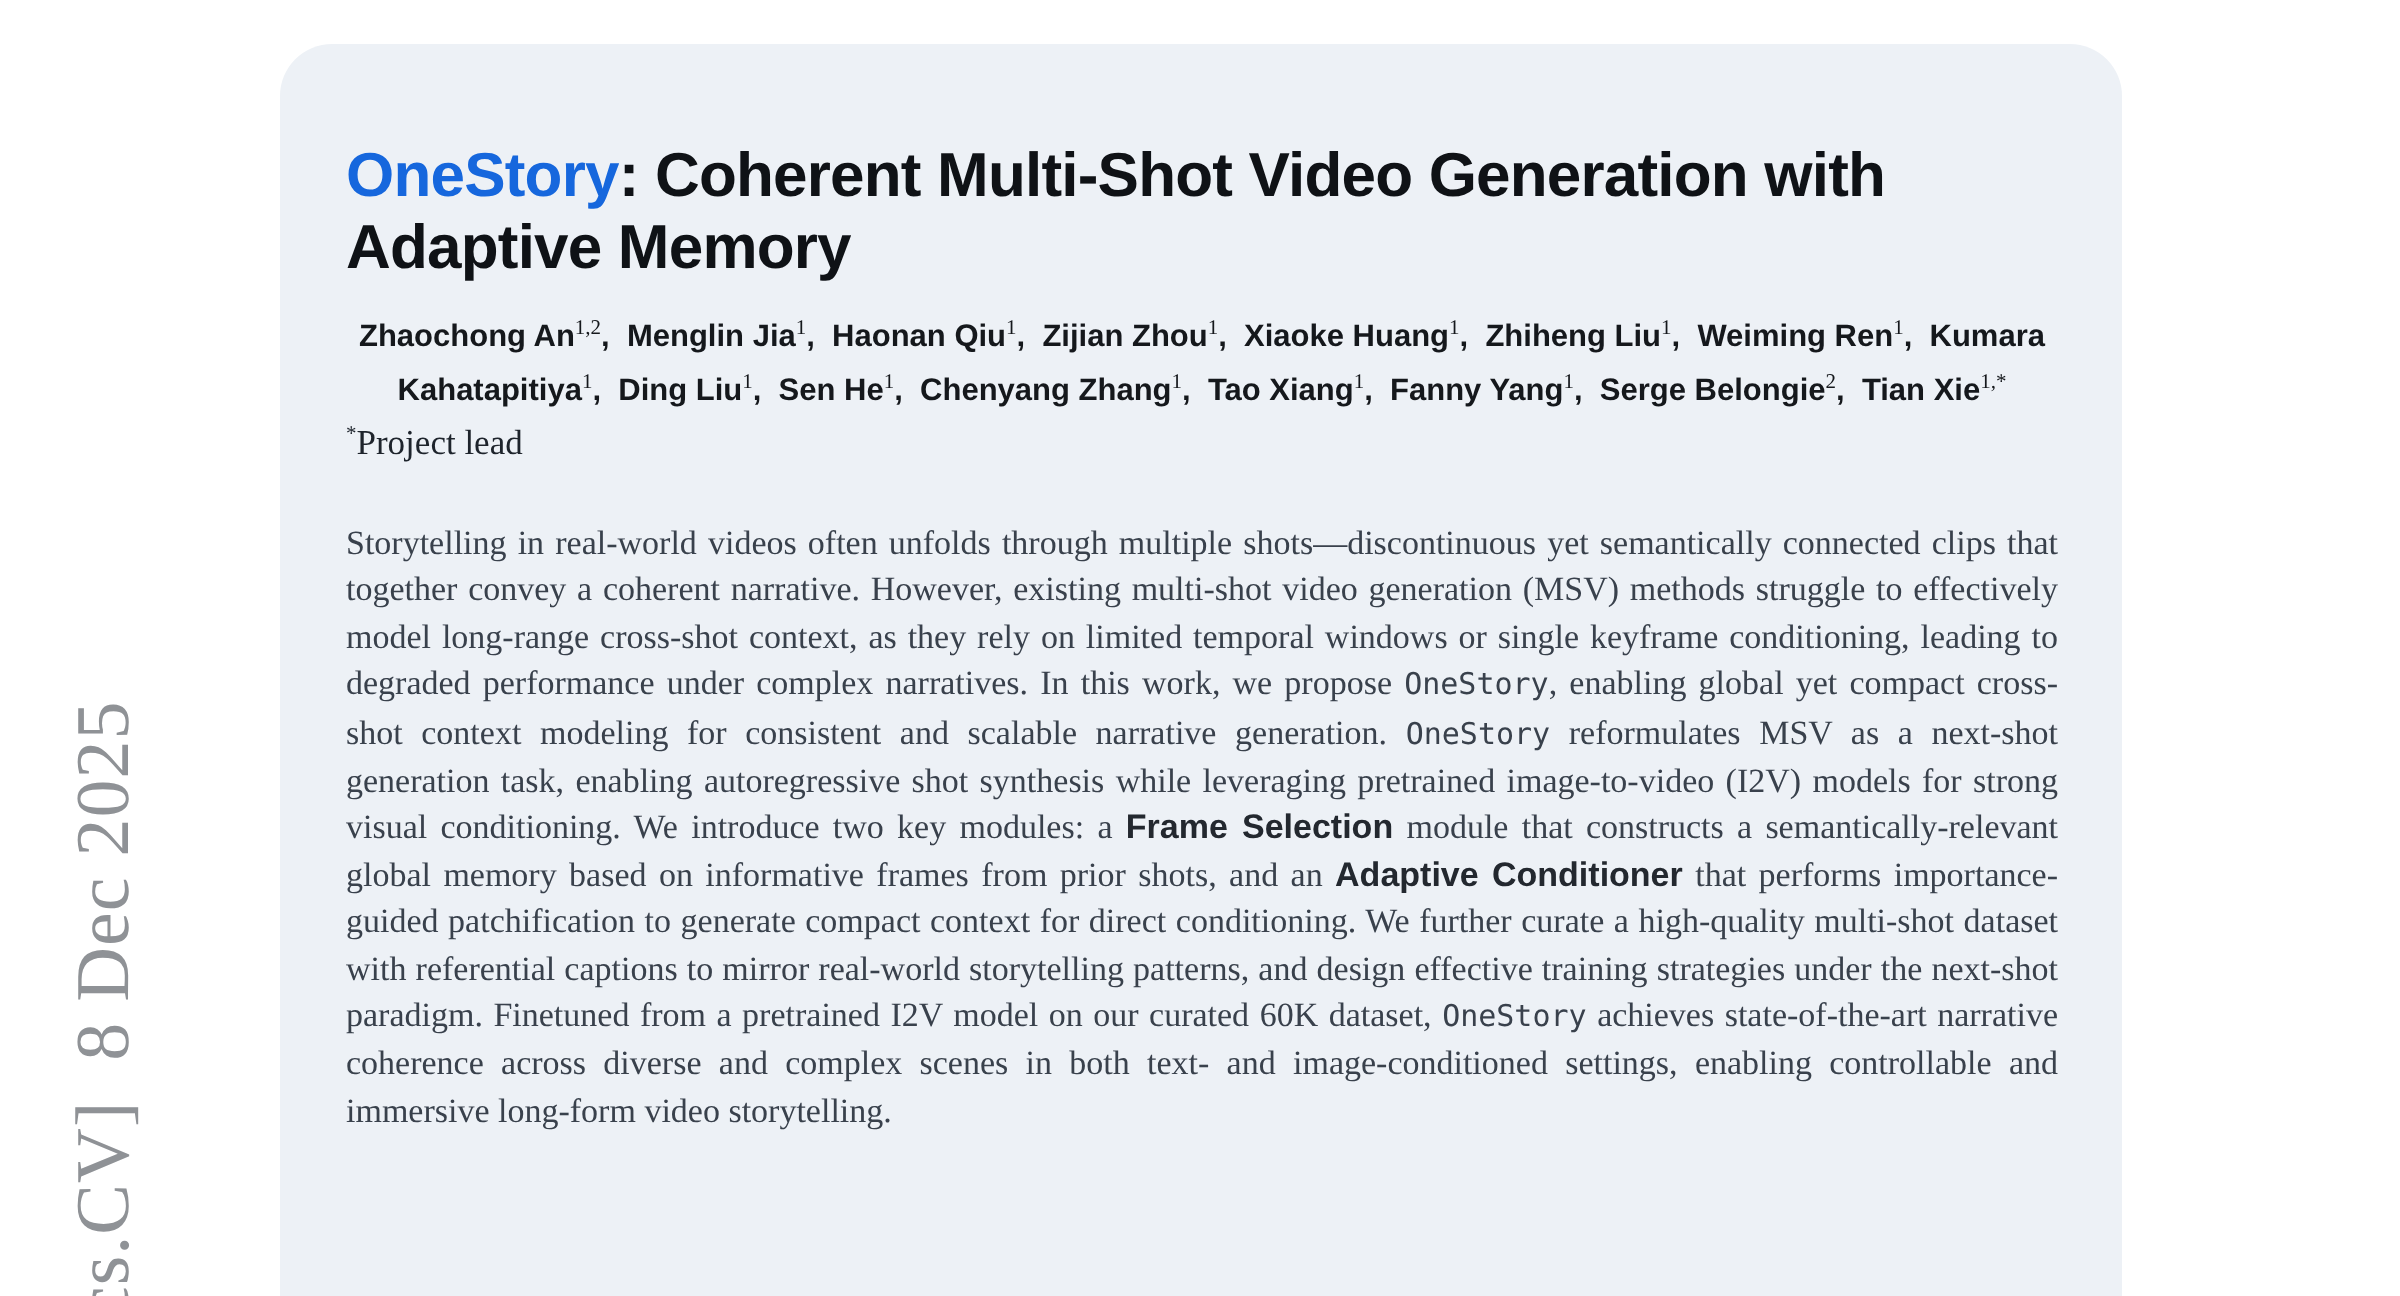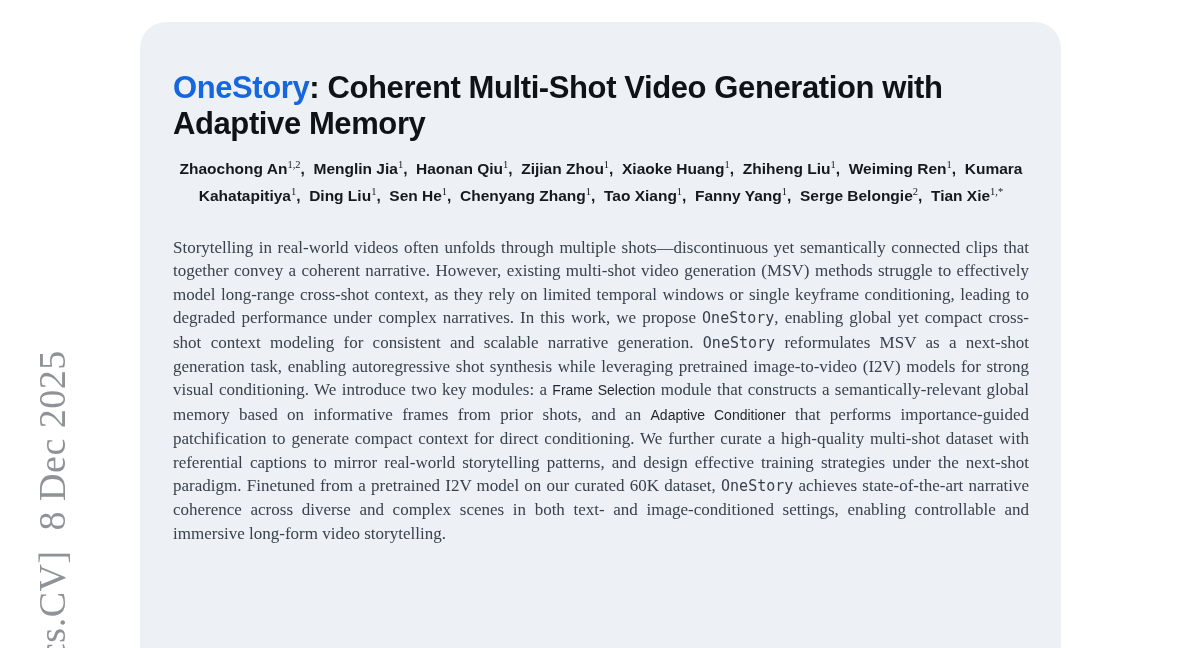--- a/index.html
+++ b/index.html
@@ -82,33 +82,34 @@
     line-height: 23.4px;
     text-align: justify;
     color: #39414c;
   }
   .abstract .mono {
     font-family: "DejaVu Sans Mono", monospace;
     font-size: 15px;
   }
   .abstract .boldsans {
     font-family: "Liberation Sans", sans-serif;
-    font-weight: 400;
-    font-size: 14px;
+    font-weight: 700;
+    font-size: 17px;
     color: #23282f;
   }
 </style>
 </head>
 <body>
 
 <div class="stage">
   <div class="watermark">cs.CV]  8 Dec 2025</div>
 
   <div class="card">
     <h1 class="title"><span class="title-accent">OneStory</span><span>: Coherent Multi-Shot Video Generation with Adaptive Memory</span></h1>
 
     <div class="authors" id="authors"><span>Zhaochong An</span><sup>1,2</sup><span class="sep">,&nbsp; </span><span>Menglin Jia</span><sup>1</sup><span class="sep">,&nbsp; </span><span>Haonan Qiu</span><sup>1</sup><span class="sep">,&nbsp; </span><span>Zijian Zhou</span><sup>1</sup><span class="sep">,&nbsp; </span><span>Xiaoke Huang</span><sup>1</sup><span class="sep">,&nbsp; </span><span>Zhiheng Liu</span><sup>1</sup><span class="sep">,&nbsp; </span><span>Weiming Ren</span><sup>1</sup><span class="sep">,&nbsp; </span><span>Kumara Kahatapitiya</span><sup>1</sup><span class="sep">,&nbsp; </span><span>Ding Liu</span><sup>1</sup><span class="sep">,&nbsp; </span><span>Sen He</span><sup>1</sup><span class="sep">,&nbsp; </span><span>Chenyang Zhang</span><sup>1</sup><span class="sep">,&nbsp; </span><span>Tao Xiang</span><sup>1</sup><span class="sep">,&nbsp; </span><span>Fanny Yang</span><sup>1</sup><span class="sep">,&nbsp; </span><span>Serge Belongie</span><sup>2</sup><span class="sep">,&nbsp; </span><span>Tian Xie</span><sup>1,*</sup></div>
 
 
+    <div class="lead"><sup>*</sup><span>Project lead</span></div>
 
     <p class="abstract" id="abstract"><span>Storytelling in real-world videos often unfolds through multiple shots—discontinuous yet semantically connected clips that together convey a coherent narrative. However, existing multi-shot video generation (MSV) methods struggle to effectively model long-range cross-shot context, as they rely on limited temporal windows or single keyframe conditioning, leading to degraded performance under complex narratives. In this work, we propose </span><span class="mono">OneStory</span><span>, enabling global yet compact cross-shot context modeling for consistent and scalable narrative generation. </span><span class="mono">OneStory</span><span> reformulates MSV as a next-shot generation task, enabling autoregressive shot synthesis while leveraging pretrained image-to-video (I2V) models for strong visual conditioning. We introduce two key modules: a </span><span class="boldsans">Frame Selection</span><span> module that constructs a semantically-relevant global memory based on informative frames from prior shots, and an </span><span class="boldsans">Adaptive Conditioner</span><span> that performs importance-guided patchification to generate compact context for direct conditioning. We further curate a high-quality multi-shot dataset with referential captions to mirror real-world storytelling patterns, and design effective training strategies under the next-shot paradigm. Finetuned from a pretrained I2V model on our curated 60K dataset, </span><span class="mono">OneStory</span><span> achieves state-of-the-art narrative coherence across diverse and complex scenes in both text- and image-conditioned settings, enabling controllable and immersive long-form video storytelling.</span></p>
   </div>
 </div>
 
 </body></html>

